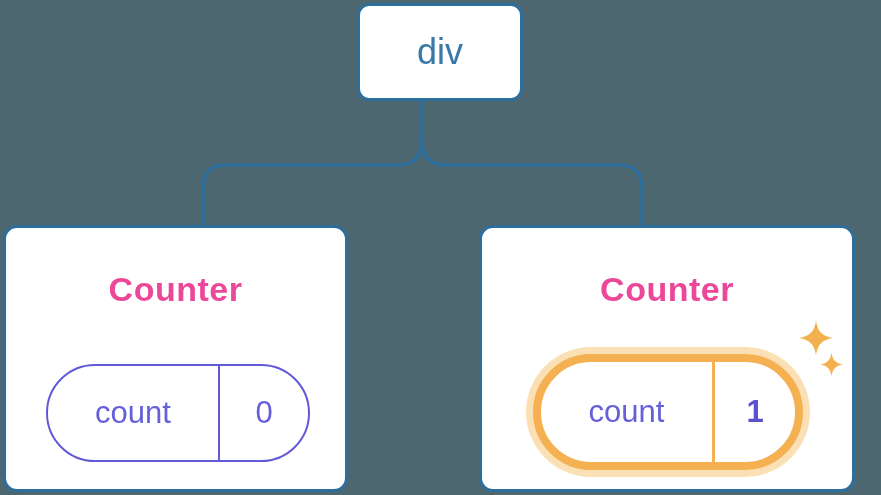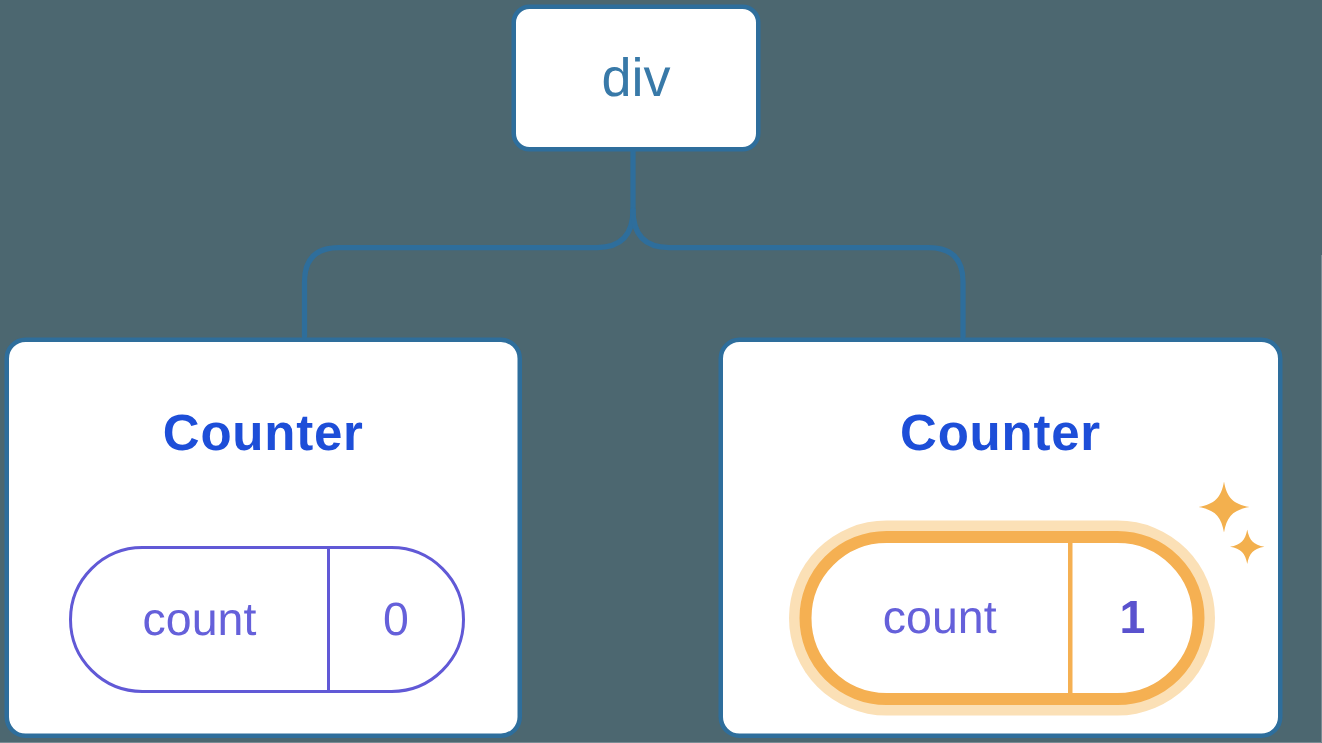--- a/index.html
+++ b/index.html
@@ -14,21 +14,21 @@
   }
 
   .connectors {
     position: absolute;
     left: 0; top: 0;
     width: 881px; height: 495px;
   }
 
   .node-root {
     position: absolute;
-    left: 341px; top: 3px;
+    left: 357px; top: 3px;
     width: 166px; height: 98px;
     background: #ffffff;
     border: 3px solid #2E6E9C;
     border-radius: 12px;
     display: flex;
     align-items: center;
     justify-content: center;
   }
   .node-root .node-label {
     font-size: 36px;
@@ -46,21 +46,21 @@
   }
   .card-left  { left: 3px;   width: 345px; }
   .card-right { left: 479px; width: 376px; }
 
   .card-title {
     margin-top: 42px;
     text-align: center;
     font-size: 34px;
     font-weight: 600;
     letter-spacing: 0.5px;
-    color: #1d4ed8;
+    color: #ec4899;
   }
 
   .pill {
     position: absolute;
     display: flex;
     align-items: stretch;
     background: #ffffff;
     margin-top: 16px;
   }
   .pill-plain {

